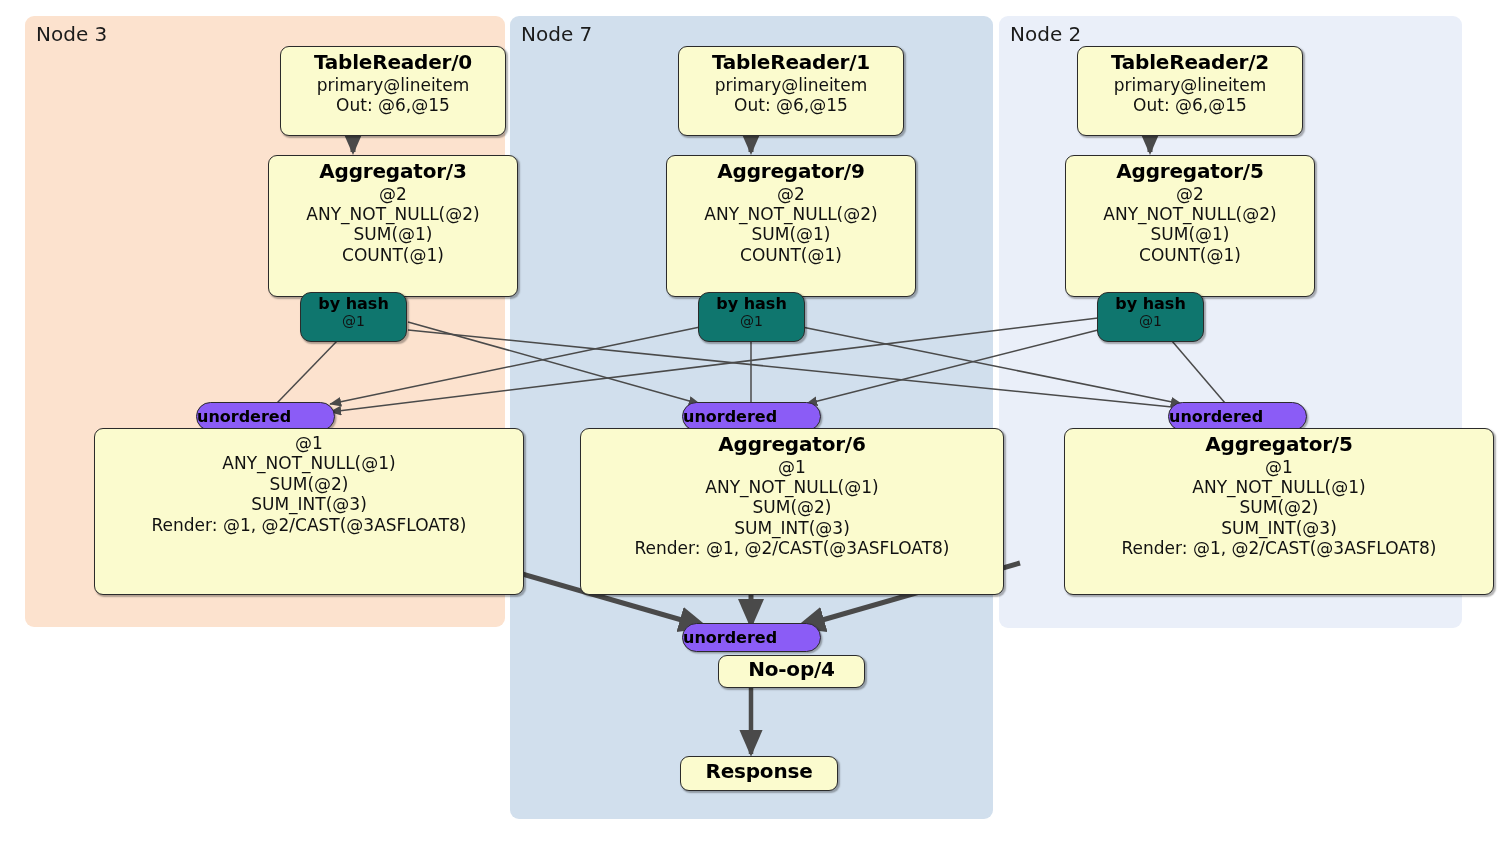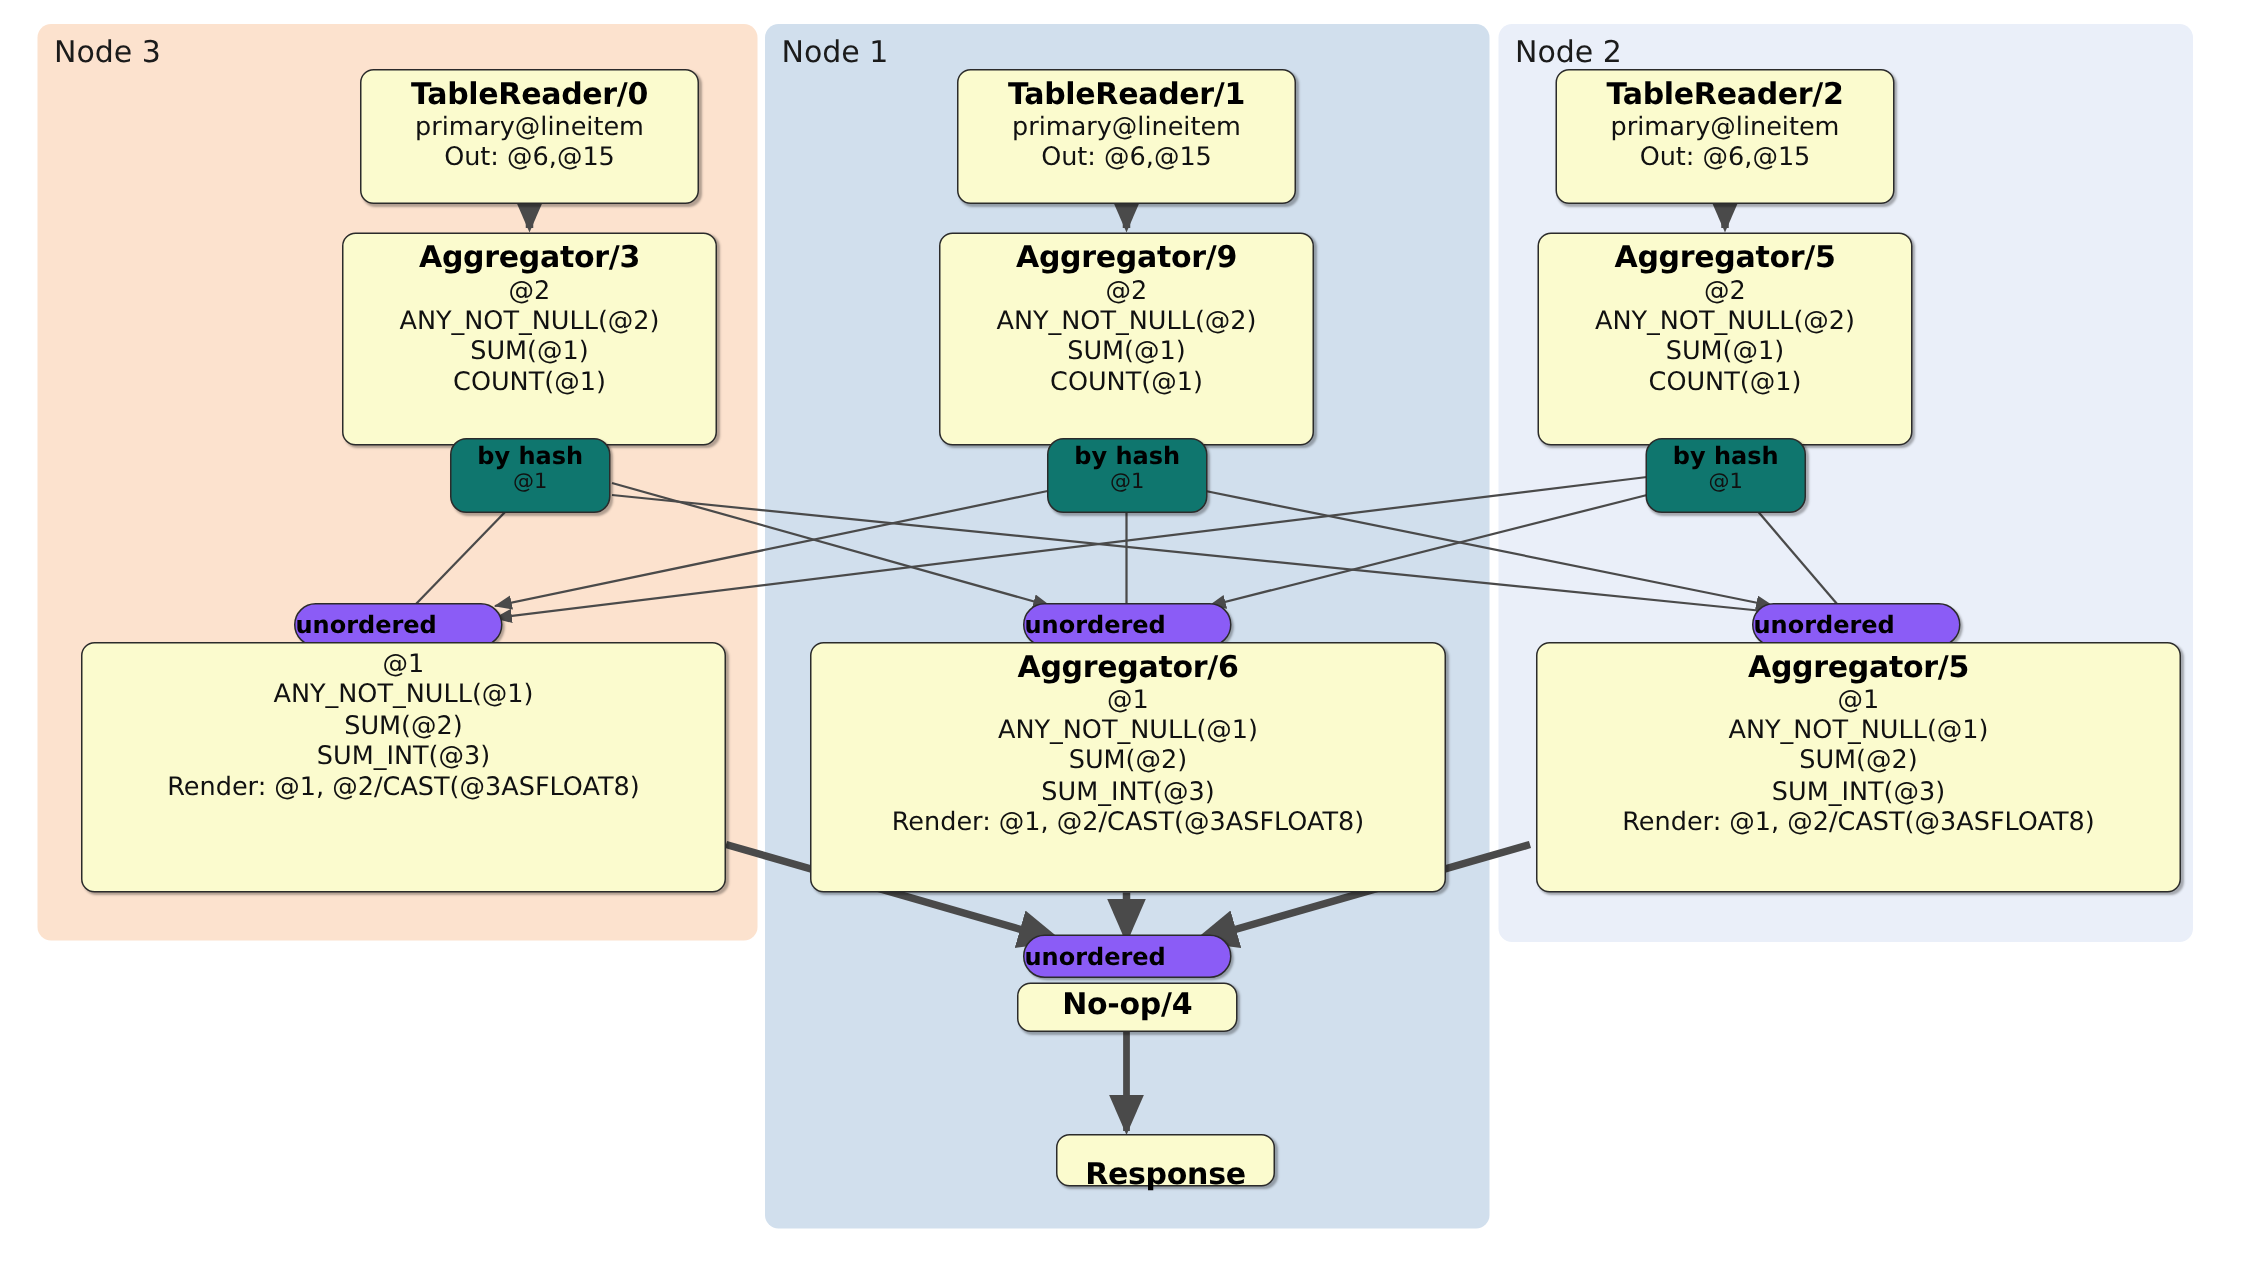--- a/index.html
+++ b/index.html
@@ -54,20 +54,21 @@
   
   .proc-box {
     position: absolute;
     box-sizing: border-box;
     background: #FBFBCE;
     border: 1.6px solid #2b2b2b;
     border-radius: 9px;
     text-align: center;
     padding-top: 4px;
     box-shadow: 1.5px 1.5px 1.5px rgba(0,0,0,0.30);
+    margin-left: 40px;
   }
   .proc-title {
     font-size: 20px;
     font-weight: bold;
     color: #000;
     line-height: 1.18;
     letter-spacing: -0.2px;
   }
   .proc-line {
     font-size: 17px;
@@ -116,21 +117,21 @@
 </style>
 </head>
 <body>
 
 <div id="canvas">
 
   <div class="node-panel" id="panel-node3">
     <span class="node-panel-label">Node 3</span>
   </div>
   <div class="node-panel" id="panel-node1">
-    <span class="node-panel-label">Node 1</span>
+    <span class="node-panel-label">Node 7</span>
   </div>
   <div class="node-panel" id="panel-node2">
     <span class="node-panel-label">Node 2</span>
   </div>
 
   <svg id="edges" viewBox="0 0 1504 842">
     <defs>
       <marker id="ah-thin" markerWidth="9" markerHeight="9" refX="7.5" refY="3.2" orient="auto">
         <path d="M0,0 L8,3.2 L0,6.4 z" fill="#4a4a4a"></path>
       </marker>
@@ -258,21 +259,21 @@
   </div>
 
   <div class="pill pill-unordered" style="left:682px; top:623px; width:139px; height:29px;">
     <div class="pill-title">unordered</div>
   </div>
 
   <div class="proc-box" style="left:678px; top:655px; width:147px; height:33px; padding-top:2px;">
     <div class="proc-title">No-op/4</div>
   </div>
 
-  <div class="proc-box" style="left:704px; top:756px; width:146px; height:35px; padding-top:14px;">
+  <div class="proc-box" style="left:640px; top:756px; width:158px; height:35px; padding-top:3px;">
     <div class="proc-title">Response</div>
   </div>
 
   <div class="proc-box" style="left:1037px; top:46px; width:226px; height:90px;">
     <div class="proc-title">TableReader/2</div>
     <div class="proc-line">primary@lineitem</div>
     <div class="proc-line">Out: @6,@15</div>
   </div>
 
   <div class="proc-box" style="left:1025px; top:155px; width:250px; height:142px;">

